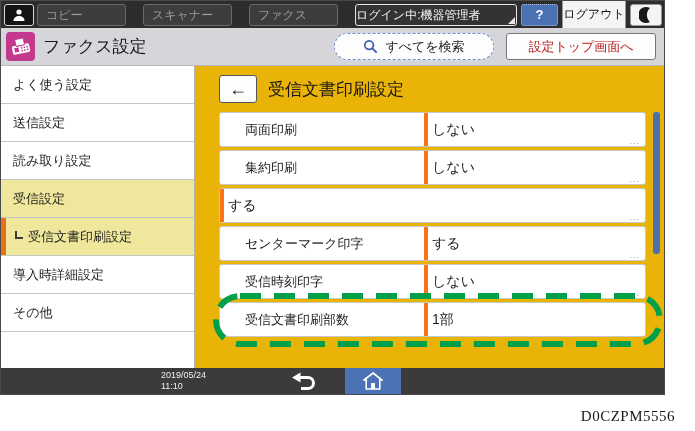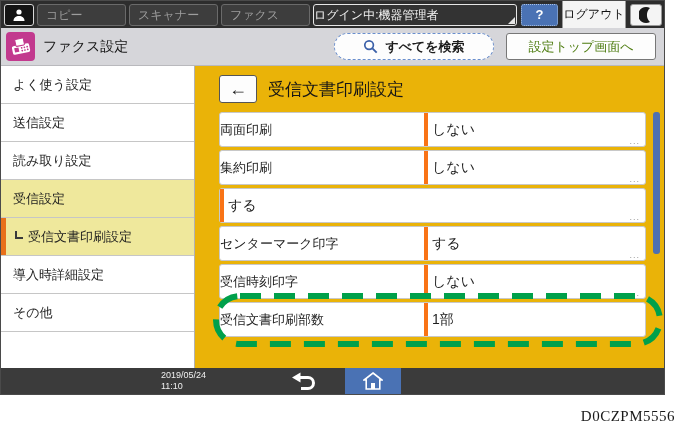--- a/index.html
+++ b/index.html
@@ -7,47 +7,47 @@
     font-family:"Liberation Sans", sans-serif; position:relative; overflow:hidden; }
 
   .frame { position:absolute; left:10; top:10; width:665px; height:395px;
     border:1px solid #4a4a4a; background:#fff; display:flex; flex-direction:column; overflow:hidden; }
 
   
   .top-bar { height:27px; background:#2d2d2d; display:flex; align-items:center; padding:0 2px 0 3px; flex:none; }
   .user-btn { width:30px; height:22px; background:#141414; border:1px solid #d8d8d8; border-radius:3px;
     display:flex; align-items:center; justify-content:center; margin-right:3px; flex:none; }
   .tab { width:89px; height:22px; background:#3d3d3d; border:1px solid #6a6a6a; border-radius:3px;
-    color:#9d9d9d; font-size:12px; line-height:20px; padding-left:8px; margin-right:3px;
+    color:#9d9d9d; font-size:12px; line-height:20px; padding-left:8px; margin-right:17px;
     white-space:nowrap; overflow:hidden; flex:none; }
   .login-btn { flex:1; height:22px; background:#333; border:1px solid #e6e6e6; border-radius:3px;
     color:#f2f2f2; font-size:12px; line-height:20px; padding-left:0; margin-right:4px;
     position:relative; white-space:nowrap; overflow:hidden; }
   .login-btn .corner { position:absolute; right:1px; bottom:1px; width:0; height:0;
     border-left:7px solid transparent; border-bottom:7px solid #e6e6e6; }
   .help-btn { width:37px; height:22px; background:#4a72b4; border:1px dotted #aac2e4; border-radius:3px;
     color:#fff; font-size:13px; font-weight:bold; display:flex; align-items:center; justify-content:center;
     margin-right:4px; flex:none; }
   .logout-btn { width:64px; height:39px; background:#f4f4f4; border:1px solid #999; border-radius:3px;
     color:#111; font-size:12px; display:flex; align-items:center; justify-content:center; margin-right:4px; flex:none; }
   .moon-btn { width:32px; height:22px; background:#f4f4f4; border:1px solid #999; border-radius:3px;
     display:flex; align-items:center; justify-content:center; flex:none; }
 
   
   .title-bar { height:38px; background:#d6d6da; border-bottom:1px solid #b9b9bd;
     display:flex; align-items:center; padding:0 6px 0 5px; flex:none; }
   .app-icon { width:29px; height:29px; background:#c2398e; border-radius:4px; margin-right:8px;
     display:flex; align-items:center; justify-content:center; flex:none; }
-  .app-title { font-size:14px; color:#161616; white-space:nowrap; }
+  .app-title { font-size:17px; color:#161616; white-space:nowrap; }
   .search-pill { margin-left:auto; width:160px; height:27px; border-radius:14px; background:#fdfdfd;
-    border:1px dashed #6a8fce; display:flex; align-items:center; justify-content:center; gap:7px; flex:none;font-weight:bold; }
+    border:1px dashed #6a8fce; display:flex; align-items:center; justify-content:center; gap:7px; flex:none; }
   .search-pill span { font-size:13px; color:#1c1c1c; }
   .top-screen-btn { width:150px; height:27px; background:#fdfdfd; border:1px solid #777; border-radius:3px;
     margin-left:12px; margin-right:2px; display:flex; align-items:center; justify-content:center;
-    font-size:13px; color:#4d7c0f; flex:none; }
+    font-size:13px; color:#b91c1c; flex:none; }
 
   
   .content { flex:1; display:flex; background:#eab308; min-height:0; }
   .sidebar { width:194px; background:#fff; border-right:1px solid #b2b2b2; flex:none; }
   .side-item { height:38px; display:flex; align-items:center; padding-left:12px;
     border-bottom:1px solid #c6c6c6; font-size:13px; color:#1e1e1e; position:relative; background:#fff; }
   .side-item.selected { background:#efe89c; }
   .side-item.sub.selected::before { content:""; position:absolute; left:0; top:0; bottom:0;
     width:5px; background:#e8701a; }
   .side-item.sub { padding-left:14px; }
@@ -56,21 +56,21 @@
 
   .main { flex:1; position:relative; padding:9px 16px 0 24px; min-width:0; }
   .main-header { display:flex; align-items:center; height:28px; margin-bottom:9px; }
   .back-btn { width:38px; height:28px; background:#fdfdfd; border:1px solid #555; border-radius:3px;
     display:flex; align-items:center; justify-content:center; font-size:18px; color:#222; flex:none; }
   .main-title { font-size:17px; color:#161616; margin-left:11px; white-space:nowrap; }
 
   .rows { width:427px; }
   .row { height:35px; background:#fff; border:1px solid #c8c8c8; border-radius:3px; margin-bottom:3px;
     display:flex; align-items:stretch; position:relative; }
-  .row .label { flex:0 0 48%; display:flex; align-items:center; padding-left:0;
+  .row .label { flex:0 0 48%; display:flex; align-items:center; padding-left:25px;
     font-size:13px; color:#1e1e1e; white-space:nowrap; overflow:hidden; }
   .row .value { flex:1; display:flex; align-items:center; padding-left:4px;
     border-left:4px solid #f97316; font-size:14px; color:#1e1e1e; white-space:nowrap; }
   .row .dots { position:absolute; right:5px; bottom:0px; font-size:9px; letter-spacing:1px; color:#9a9a9a; }
 
   .scrollbar { position:absolute; top:46px; right:4px; width:7px; height:142px;
     background:#4e70b0; border-radius:3px; }
 
   .highlight { position:absolute; left:17px; top:226px; width:452px; height:56px; pointer-events:none; }
 

